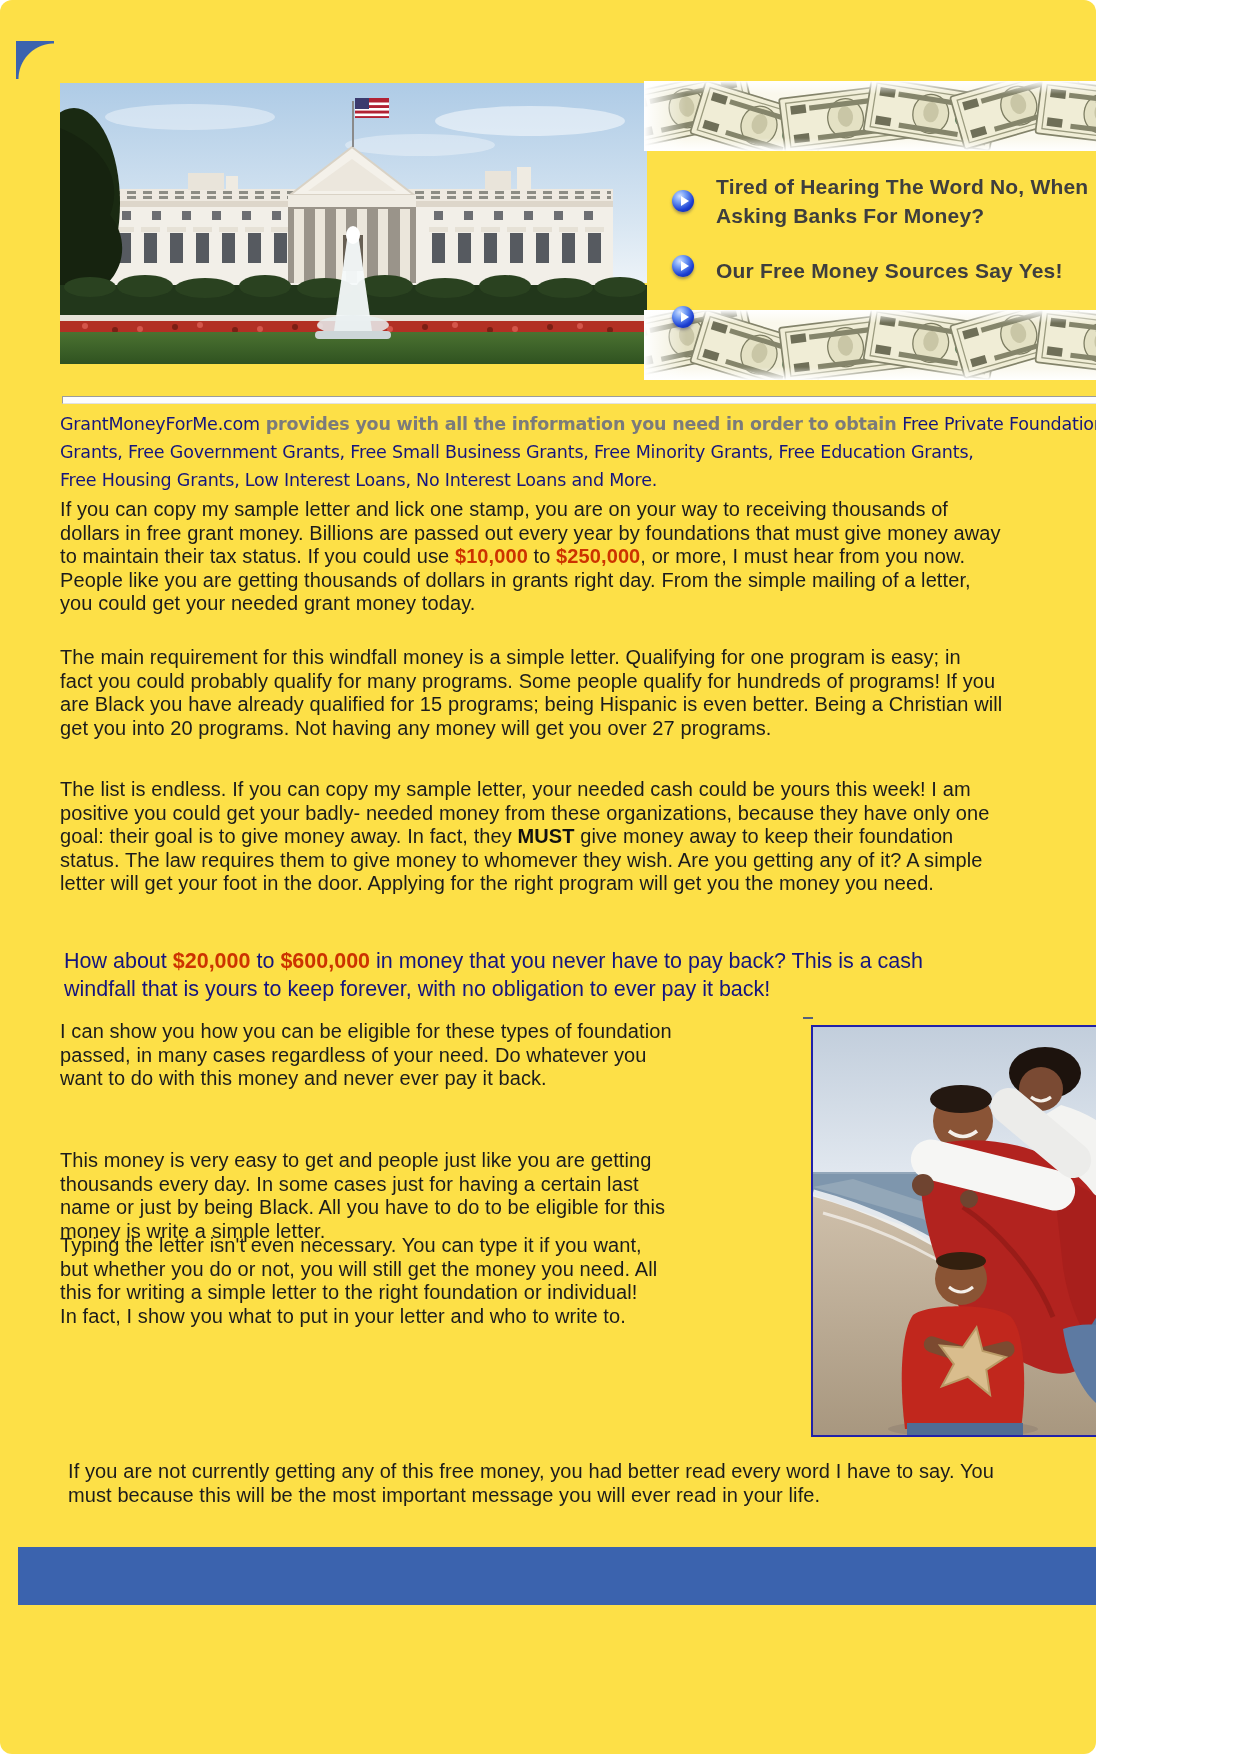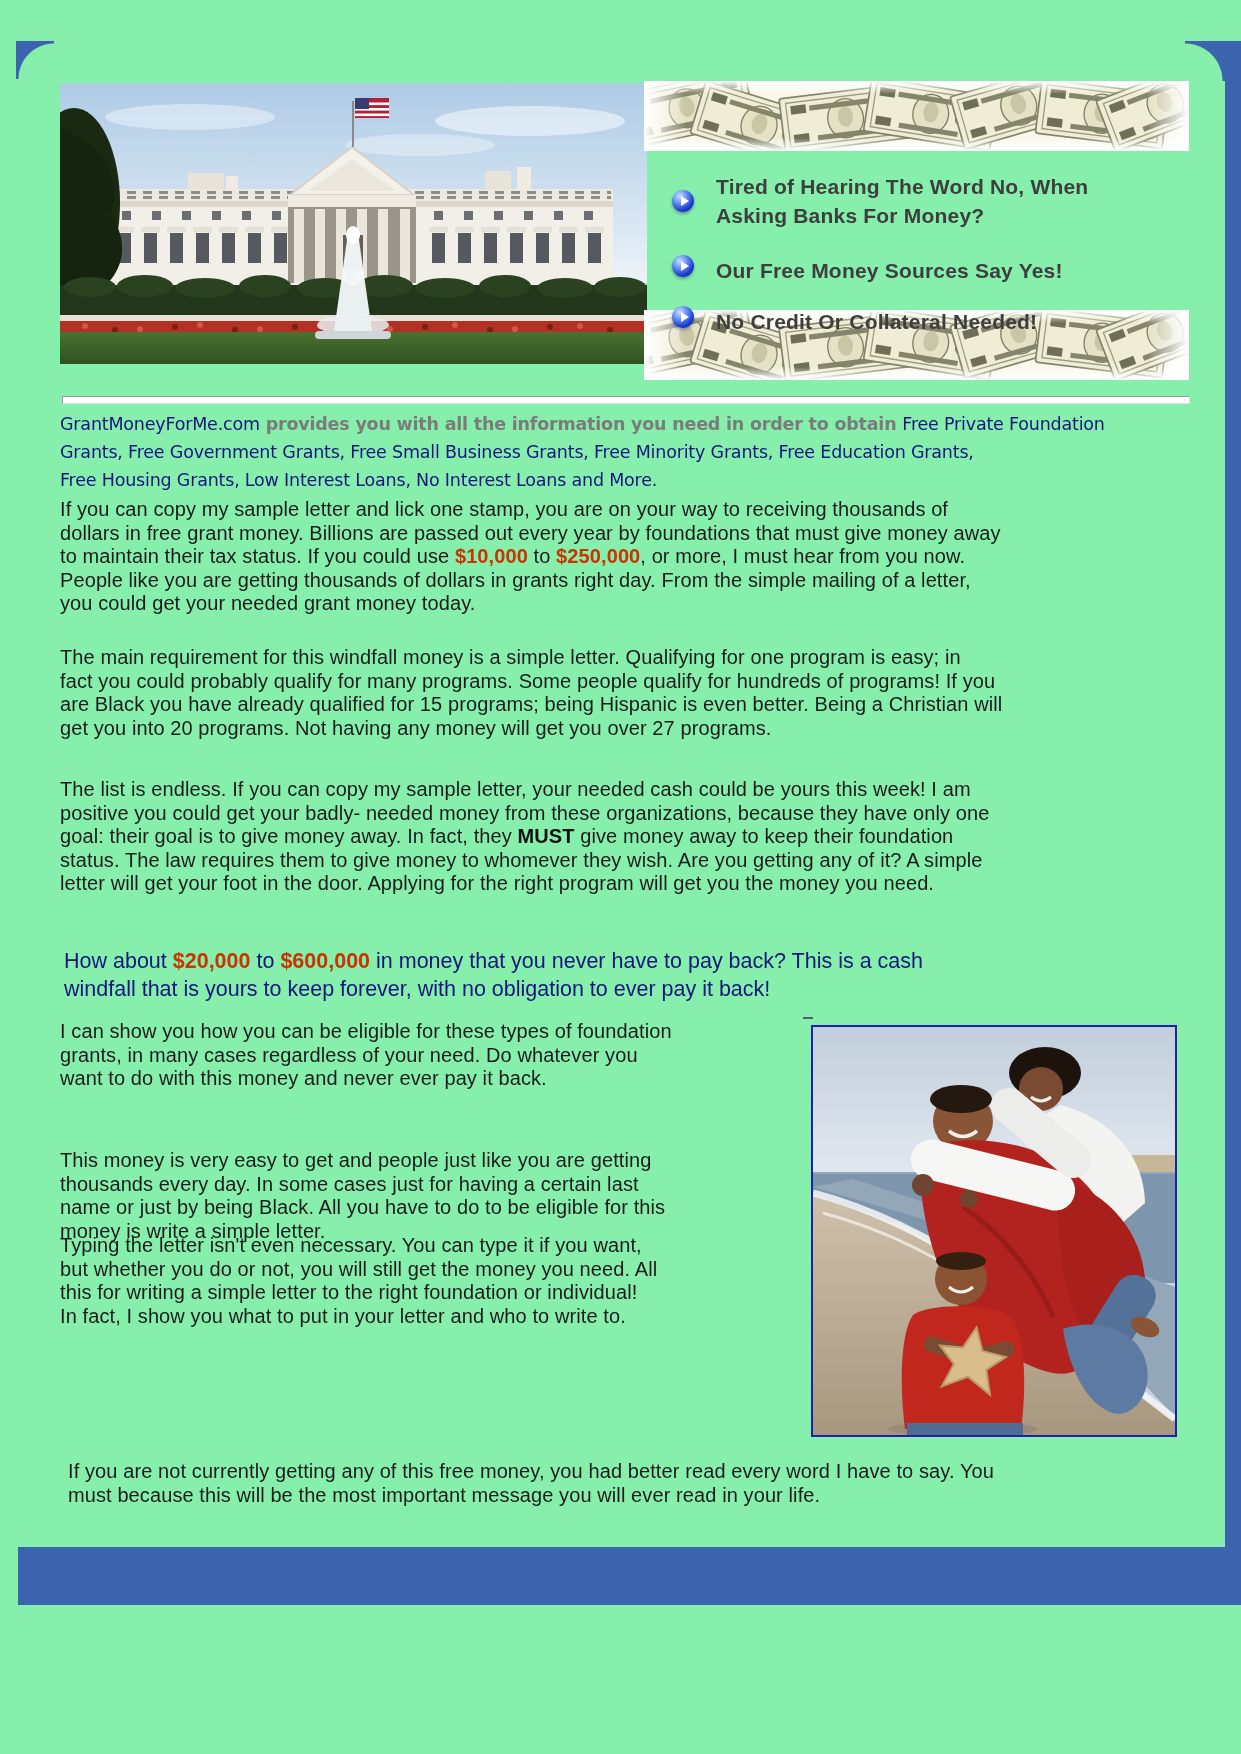--- a/index.html
+++ b/index.html
@@ -1,17 +1,17 @@
 <!DOCTYPE html>
 <html><head>
 <meta charset="utf-8">
 <style>
   html,body{margin:0;padding:0;background:#ffffff;}
-  #page{position:relative;width:1241px;height:1754px;background:#86efac;overflow:hidden;
-        font-family:"Liberation Sans",sans-serif;}
+  #page{position:relative;width:1096px;height:1754px;background:#fde047;overflow:hidden;
+        font-family:"Liberation Sans",sans-serif;border-radius:12px;}
 
   
   .corner-tl{position:absolute;left:16px;top:41px;width:38px;height:38px;
     background:radial-gradient(circle at 100% 100%, rgba(0,0,0,0) 35px, #3b63ae 36px);}
   .corner-tr{position:absolute;left:1185px;top:41px;width:40px;height:40px;
     background:radial-gradient(circle at 0% 100%, rgba(0,0,0,0) 37px, #3b63ae 38px);}
   .right-bar{position:absolute;left:1225px;top:41px;width:16px;height:1564px;background:#3b63ae;}
   .footer-bar{position:absolute;left:18px;top:1547px;width:1223px;height:58px;background:#3b63ae;}
 
   
@@ -264,21 +264,20 @@
   </svg>
 
   <span class="bullet-icon" style="left:672px;top:190px;"></span>
   <div class="bullet-text" style="top:172px;">Tired of Hearing The Word No, When
 Asking Banks For Money?</div>
 
   <span class="bullet-icon" style="left:672px;top:255px;"></span>
   <div class="bullet-text" style="top:256px;">Our Free Money Sources Say Yes!</div>
 
   <span class="bullet-icon" style="left:672px;top:306px;"></span>
-  <div class="bullet-text" style="top:307px;">No Credit Or Collateral Needed!</div>
 
   <div class="divider"></div>
 
   <div class="rich intro-para"><span class="seg-navy">GrantMoneyForMe.com</span><span class="seg-gray"> provides you with all the information you need in order to obtain </span><span class="seg-navy">Free Private Foundation
 Grants, Free Government Grants, Free Small Business Grants, Free Minority Grants, Free Education Grants,
 Free Housing Grants, Low Interest Loans, No Interest Loans and More.</span></div>
 
   <div class="rich body-para p1"><span>If you can copy my sample letter and lick one stamp, you are on your way to receiving thousands of
 dollars in free grant money. Billions are passed out every year by foundations that must give money away
 to maintain their tax status. If you could use </span><span class="seg-red">$10,000</span><span> to </span><span class="seg-red">$250,000</span><span>, or more, I must hear from you now.
@@ -293,21 +292,21 @@
   <div class="rich body-para p3"><span>The list is endless. If you can copy my sample letter, your needed cash could be yours this week! I am
 positive you could get your badly- needed money from these organizations, because they have only one
 goal: their goal is to give money away. In fact, they </span><span class="seg-bold">MUST</span><span> give money away to keep their foundation
 status. The law requires them to give money to whomever they wish. Are you getting any of it? A simple
 letter will get your foot in the door. Applying for the right program will get you the money you need.</span></div>
 
   <div class="rich headline"><span class="seg-navy">How about </span><span class="seg-red">$20,000</span><span class="seg-navy"> to </span><span class="seg-red">$600,000</span><span class="seg-navy"> in money that you never have to pay back? This is a cash
 windfall that is yours to keep forever, with no obligation to ever pay it back!</span></div>
 
   <div class="plain col-para p4">I can show you how you can be eligible for these types of foundation
-grants, in many cases regardless of your need. Do whatever you
+passed, in many cases regardless of your need. Do whatever you
 want to do with this money and never ever pay it back.</div>
   <div class="plain col-para p5">This money is very easy to get and people just like you are getting
 thousands every day. In some cases just for having a certain last
 name or just by being Black. All you have to do to be eligible for this
 money is write a simple letter.</div>
   <div class="plain col-para p6">Typing the letter isn't even necessary. You can type it if you want,
 but whether you do or not, you will still get the money you need. All
 this for writing a simple letter to the right foundation or individual!
 In fact, I show you what to put in your letter and who to write to.</div>
 

